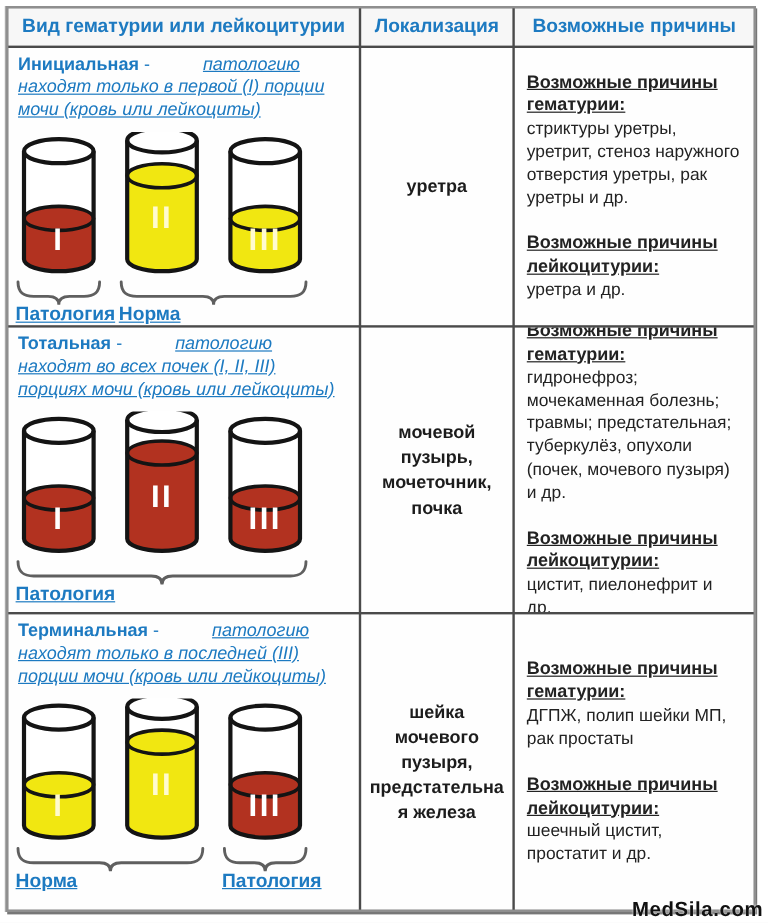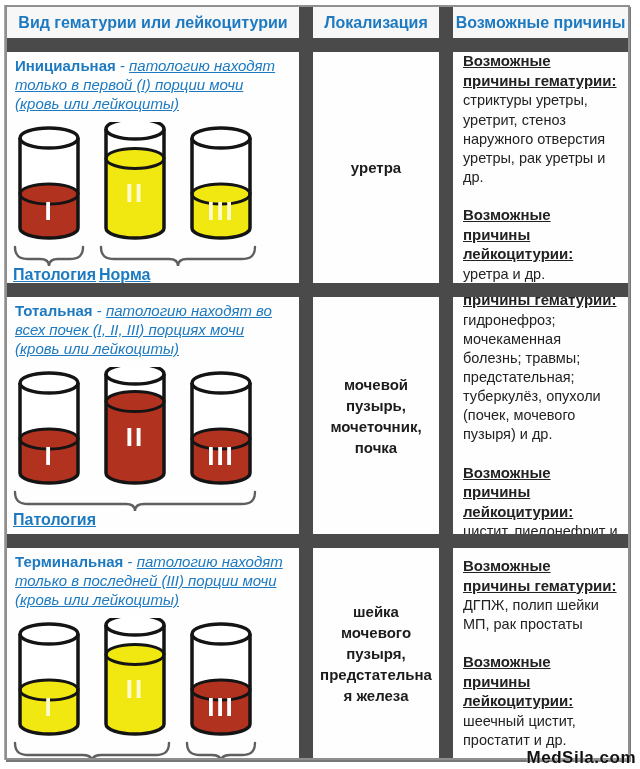--- a/index.html
+++ b/index.html
@@ -1,30 +1,30 @@
 <!DOCTYPE html>
 <html><head>
 <meta charset="utf-8">
 <style>
   html,body{margin:0;padding:0;background:#ffffff;}
   .page{position:relative;width:640px;height:769px;background:#ffffff;overflow:hidden;
         font-family:"Liberation Sans",sans-serif;}
   .table{position:absolute;left:5px;top:5px;width:625px;height:755px;
          display:grid;grid-template-columns:292px 126px 1fr;
          grid-template-rows:31px 231px 237px 1fr;
-         gap:14px;background:#4a4a4a;
+         gap:2px;background:#4a4a4a;
          border:2px solid #8f8f8f;box-shadow:1px 2px 0 0 #777,-1px 0 0 0 #aaa;
          box-sizing:border-box;}
   .cell{background:#fefefe;overflow:hidden;box-sizing:border-box;}
   .hcell{background:#f7f7f7;display:flex;align-items:center;justify-content:center;
          color:#1d7ac1;font-weight:bold;font-size:16px;}
   .type-cell{display:flex;flex-direction:column;}
   .type-title{padding:5px 8px 0 8px;font-size:15px;line-height:1.26;color:#1d7ac1;}
   .type-name{font-weight:bold;}
-  .type-desc{font-style:italic;text-decoration:underline;}
+  .type-desc{font-style:italic;text-decoration:underline;margin-left:40px;}
   .figure{position:relative;height:166px;margin-top:8px;}
   .beaker{position:absolute;top:0;}
   .brace{position:absolute;top:122px;}
   .figure-label{position:absolute;top:144px;text-align:left;
                 color:#2a7fc1;font-weight:bold;font-size:16px;text-decoration:underline;}
   .loc-cell{display:flex;align-items:center;justify-content:center;text-align:center;
             font-weight:bold;font-size:15px;color:#1c1c1c;line-height:1.4;
             padding:0 5px;overflow-wrap:anywhere;}
   .causes-cell{display:flex;flex-direction:column;justify-content:center;
                padding:2px 10px;color:#222;}

